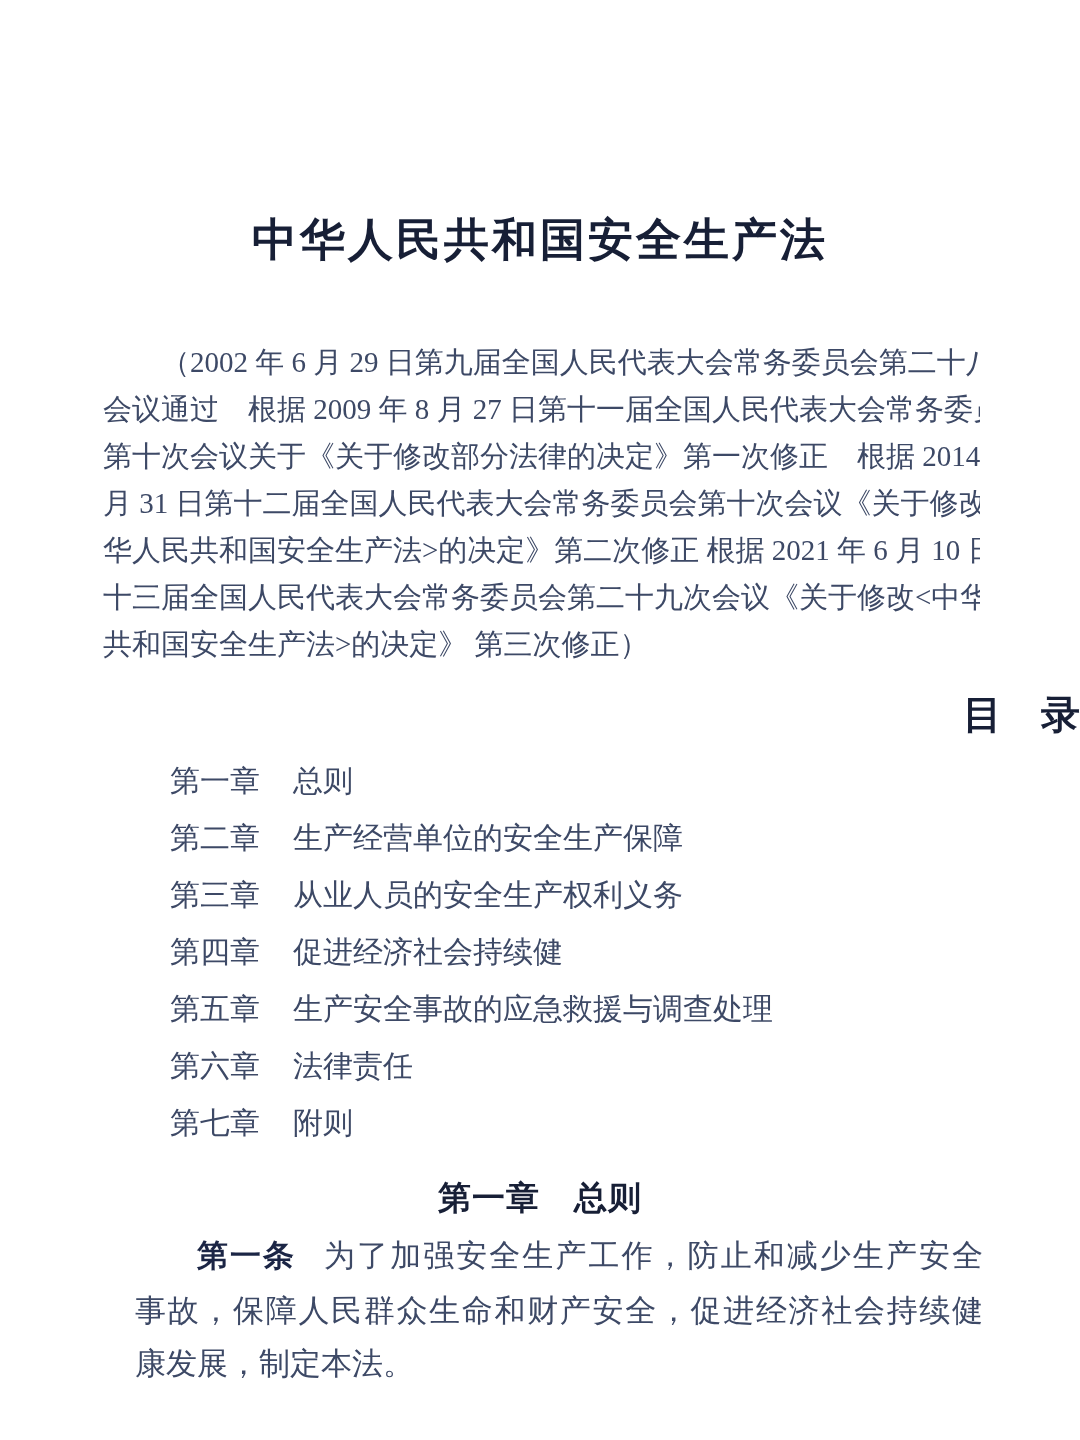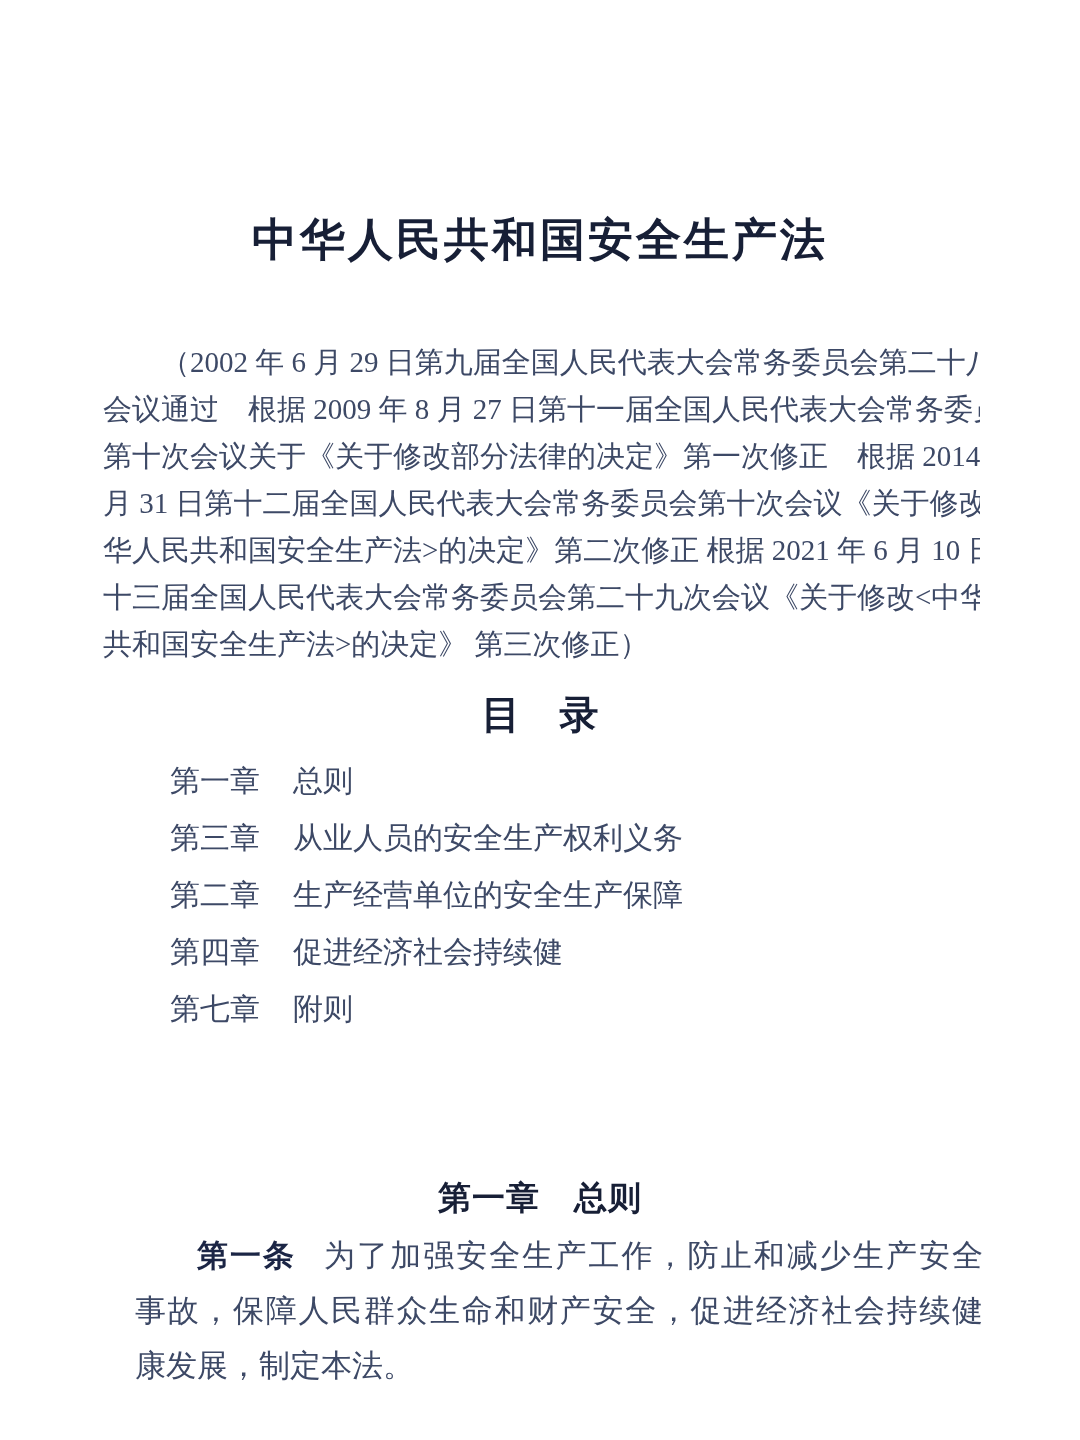--- a/index.html
+++ b/index.html
@@ -50,21 +50,21 @@
     text-align: right;
     text-align-last: left;
     white-space: normal;
   }
 
   .toc-heading {
     position: absolute;
     top: 692px;
     left: 0;
     width: 100%;
-    text-align: center;
+    text-align: right;
     font-family: "Liberation Sans", "DejaVu Sans", sans-serif;
     font-weight: 700;
     font-size: 39px;
     line-height: 1.2;
     color: #171f36;
   }
 
   .toc {
     position: absolute;
     top: 752px;
@@ -104,20 +104,21 @@
     text-align: justify;
     text-align-last: justify;
     overflow: hidden;
     white-space: nowrap;
   }
   .article .line.first { padding-left: 2em; }
   .article .line.last {
     text-align: left;
     text-align-last: left;
     white-space: normal;
+    font-family: Liberation Mono, monospace;
   }
   .article .article-label {
     font-family: "Liberation Sans", "DejaVu Sans", sans-serif;
     font-weight: 700;
     color: #1b2545;
     margin-right: 0.9em;
   }
 </style>
 </head>
 <body>
@@ -136,27 +137,33 @@
     <div class="line last">共和国安全生产法&gt;的决定》 第三次修正）</div>
   </div>
 
   <h2 class="toc-heading">目　录</h2>
 
   <ul class="toc">
     <li>
       <span class="chapter">第一章</span><span>总则</span>
     </li>
     <li>
+      <span class="chapter">第二章</span><span>生产经营单位的安全生产保障</span>
+    </li>
+    <li>
       <span class="chapter">第三章</span><span>从业人员的安全生产权利义务</span>
     </li>
     <li>
-      <span class="chapter">第二章</span><span>生产经营单位的安全生产保障</span>
+      <span class="chapter">第四章</span><span>促进经济社会持续健</span>
     </li>
     <li>
-      <span class="chapter">第四章</span><span>促进经济社会持续健</span>
+      <span class="chapter">第五章</span><span>生产安全事故的应急救援与调查处理</span>
+    </li>
+    <li>
+      <span class="chapter">第六章</span><span>法律责任</span>
     </li>
     <li>
       <span class="chapter">第七章</span><span>附则</span>
     </li>
   </ul>
 
   <h2 class="chapter-heading">第一章　总则</h2>
 
   <div class="article">
     <div class="line first">

